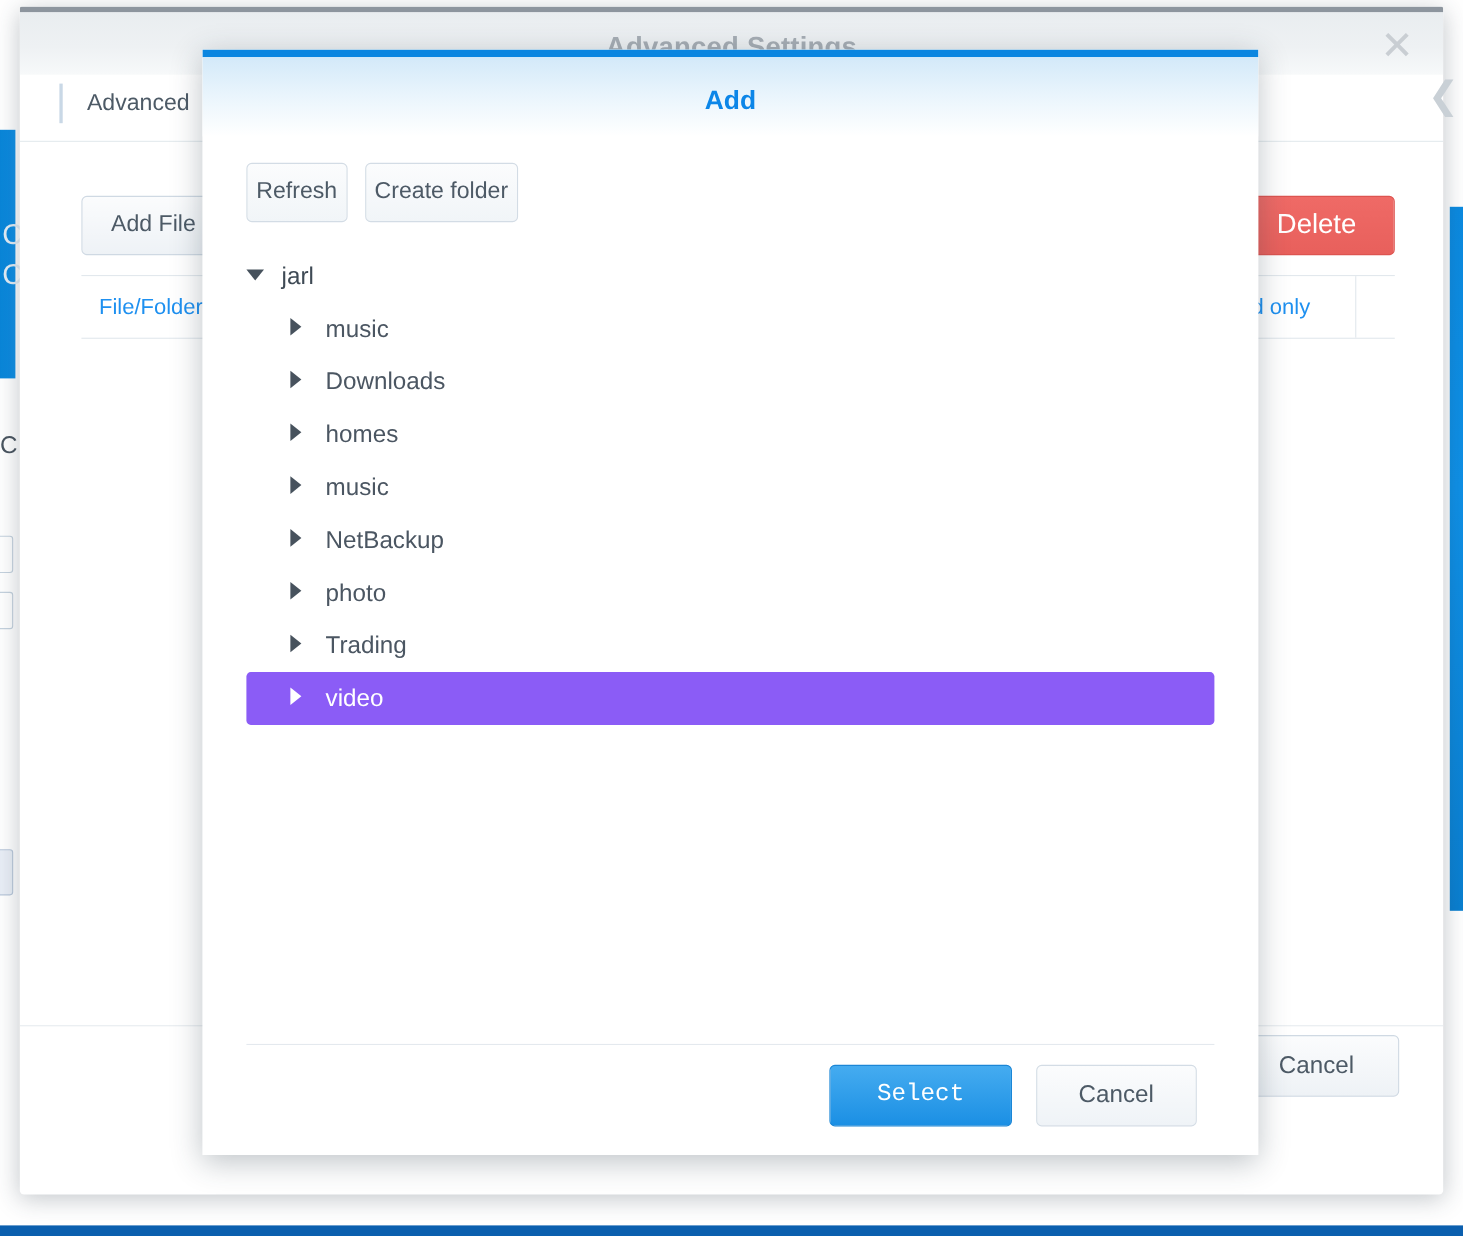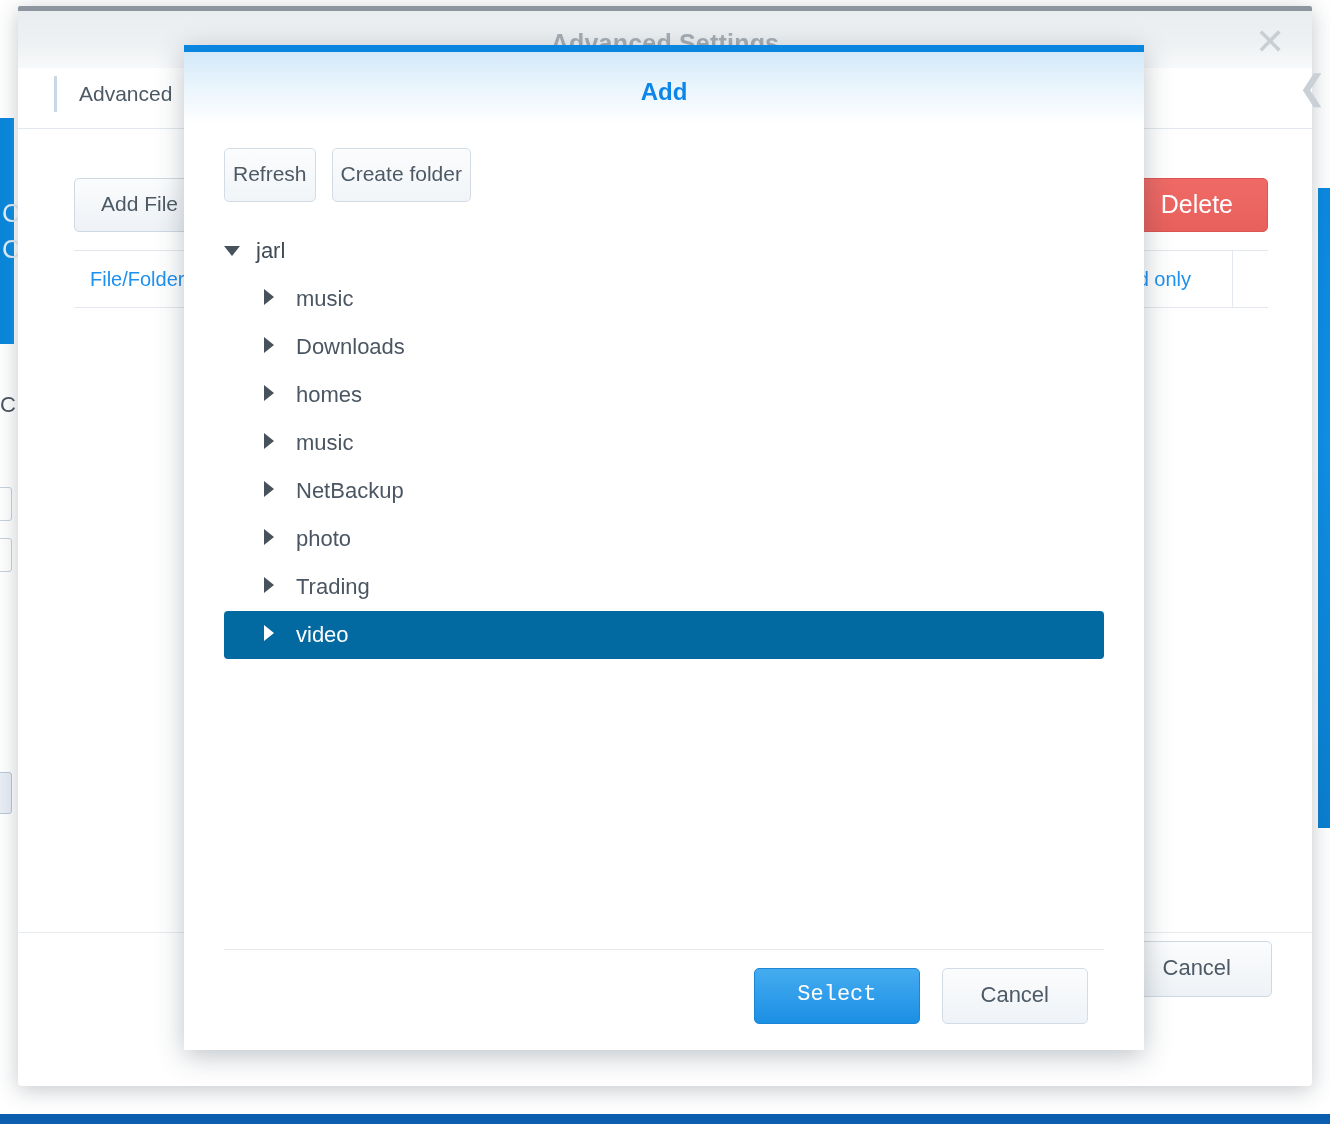--- a/index.html
+++ b/index.html
@@ -332,21 +332,21 @@
     cursor: pointer;
   }
   .tree-row.root .tree-label {
     font-weight: normal;
     color: #3f4a55;
   }
   .tree-row.child {
     margin-left: 40px;
   }
   .tree-row.selected {
-    background: #0369a1;
+    background: #8b5cf6;
     margin-left: 0;
     padding-left: 40px;
   }
   .tree-row.selected .tree-label { color: #ffffff; }
   .tree-arrow {
     width: 26px;
     display: inline-block;
     text-align: left;
     flex: 0 0 26px;
   }

